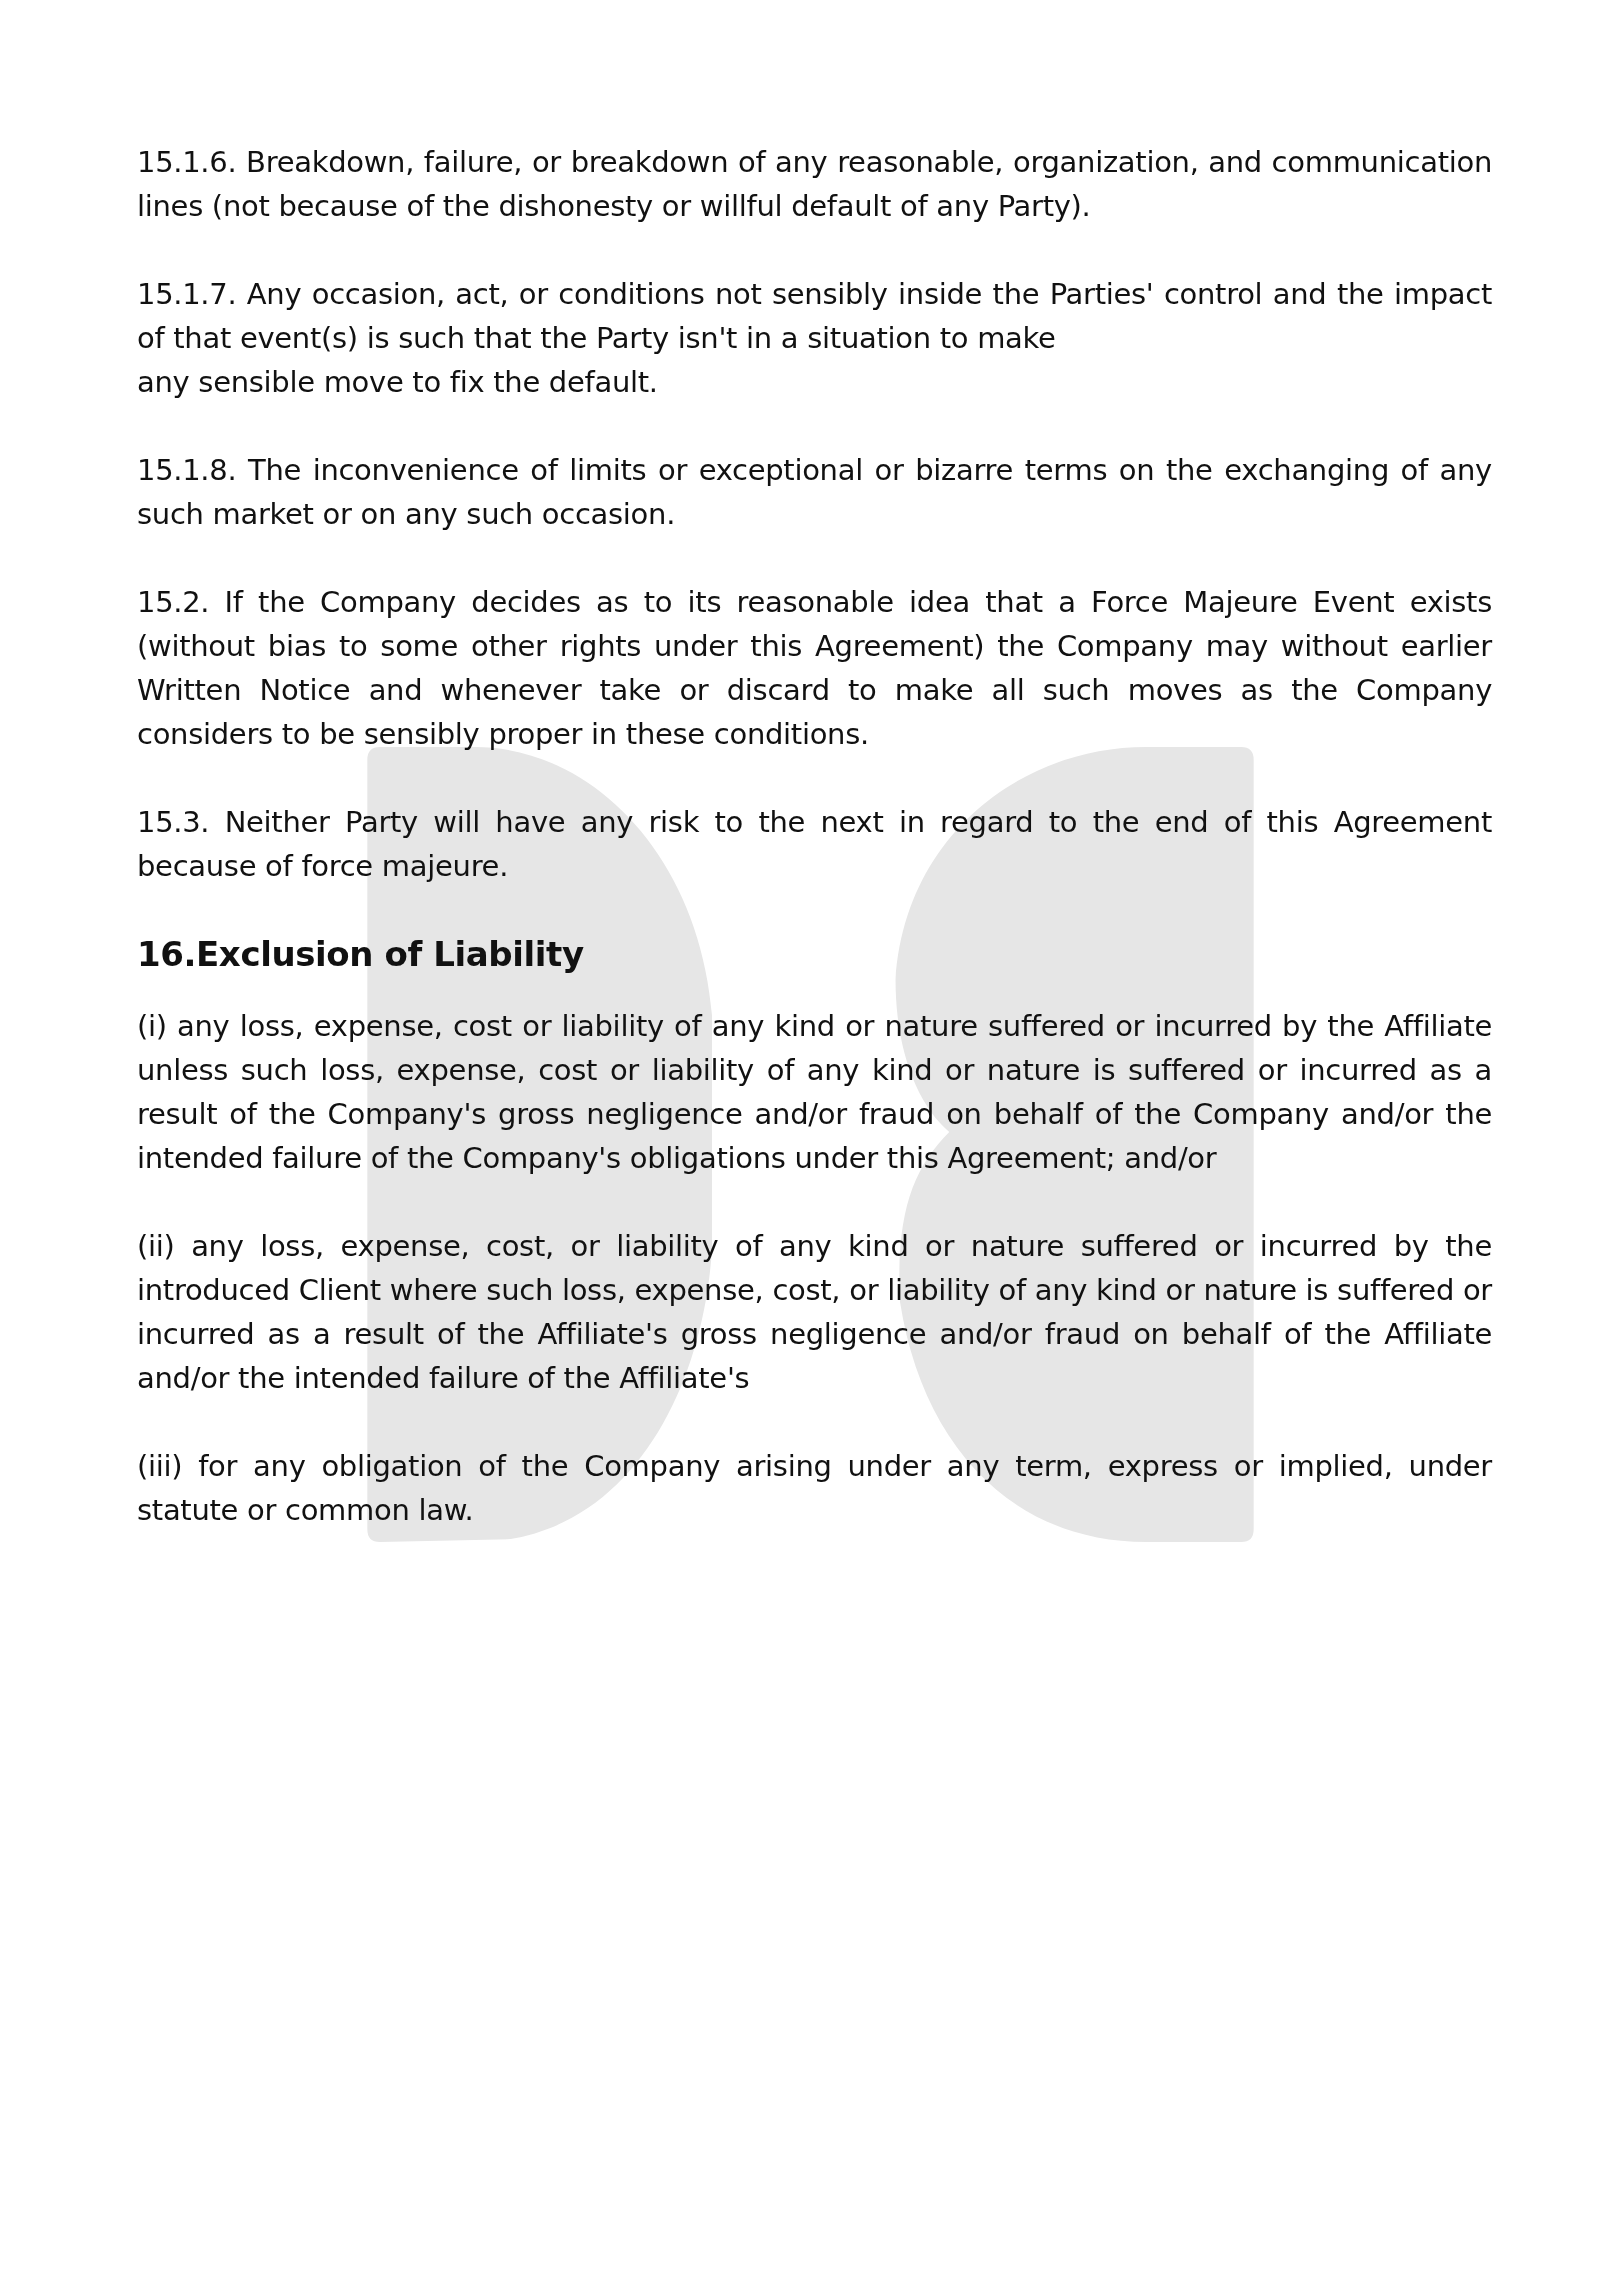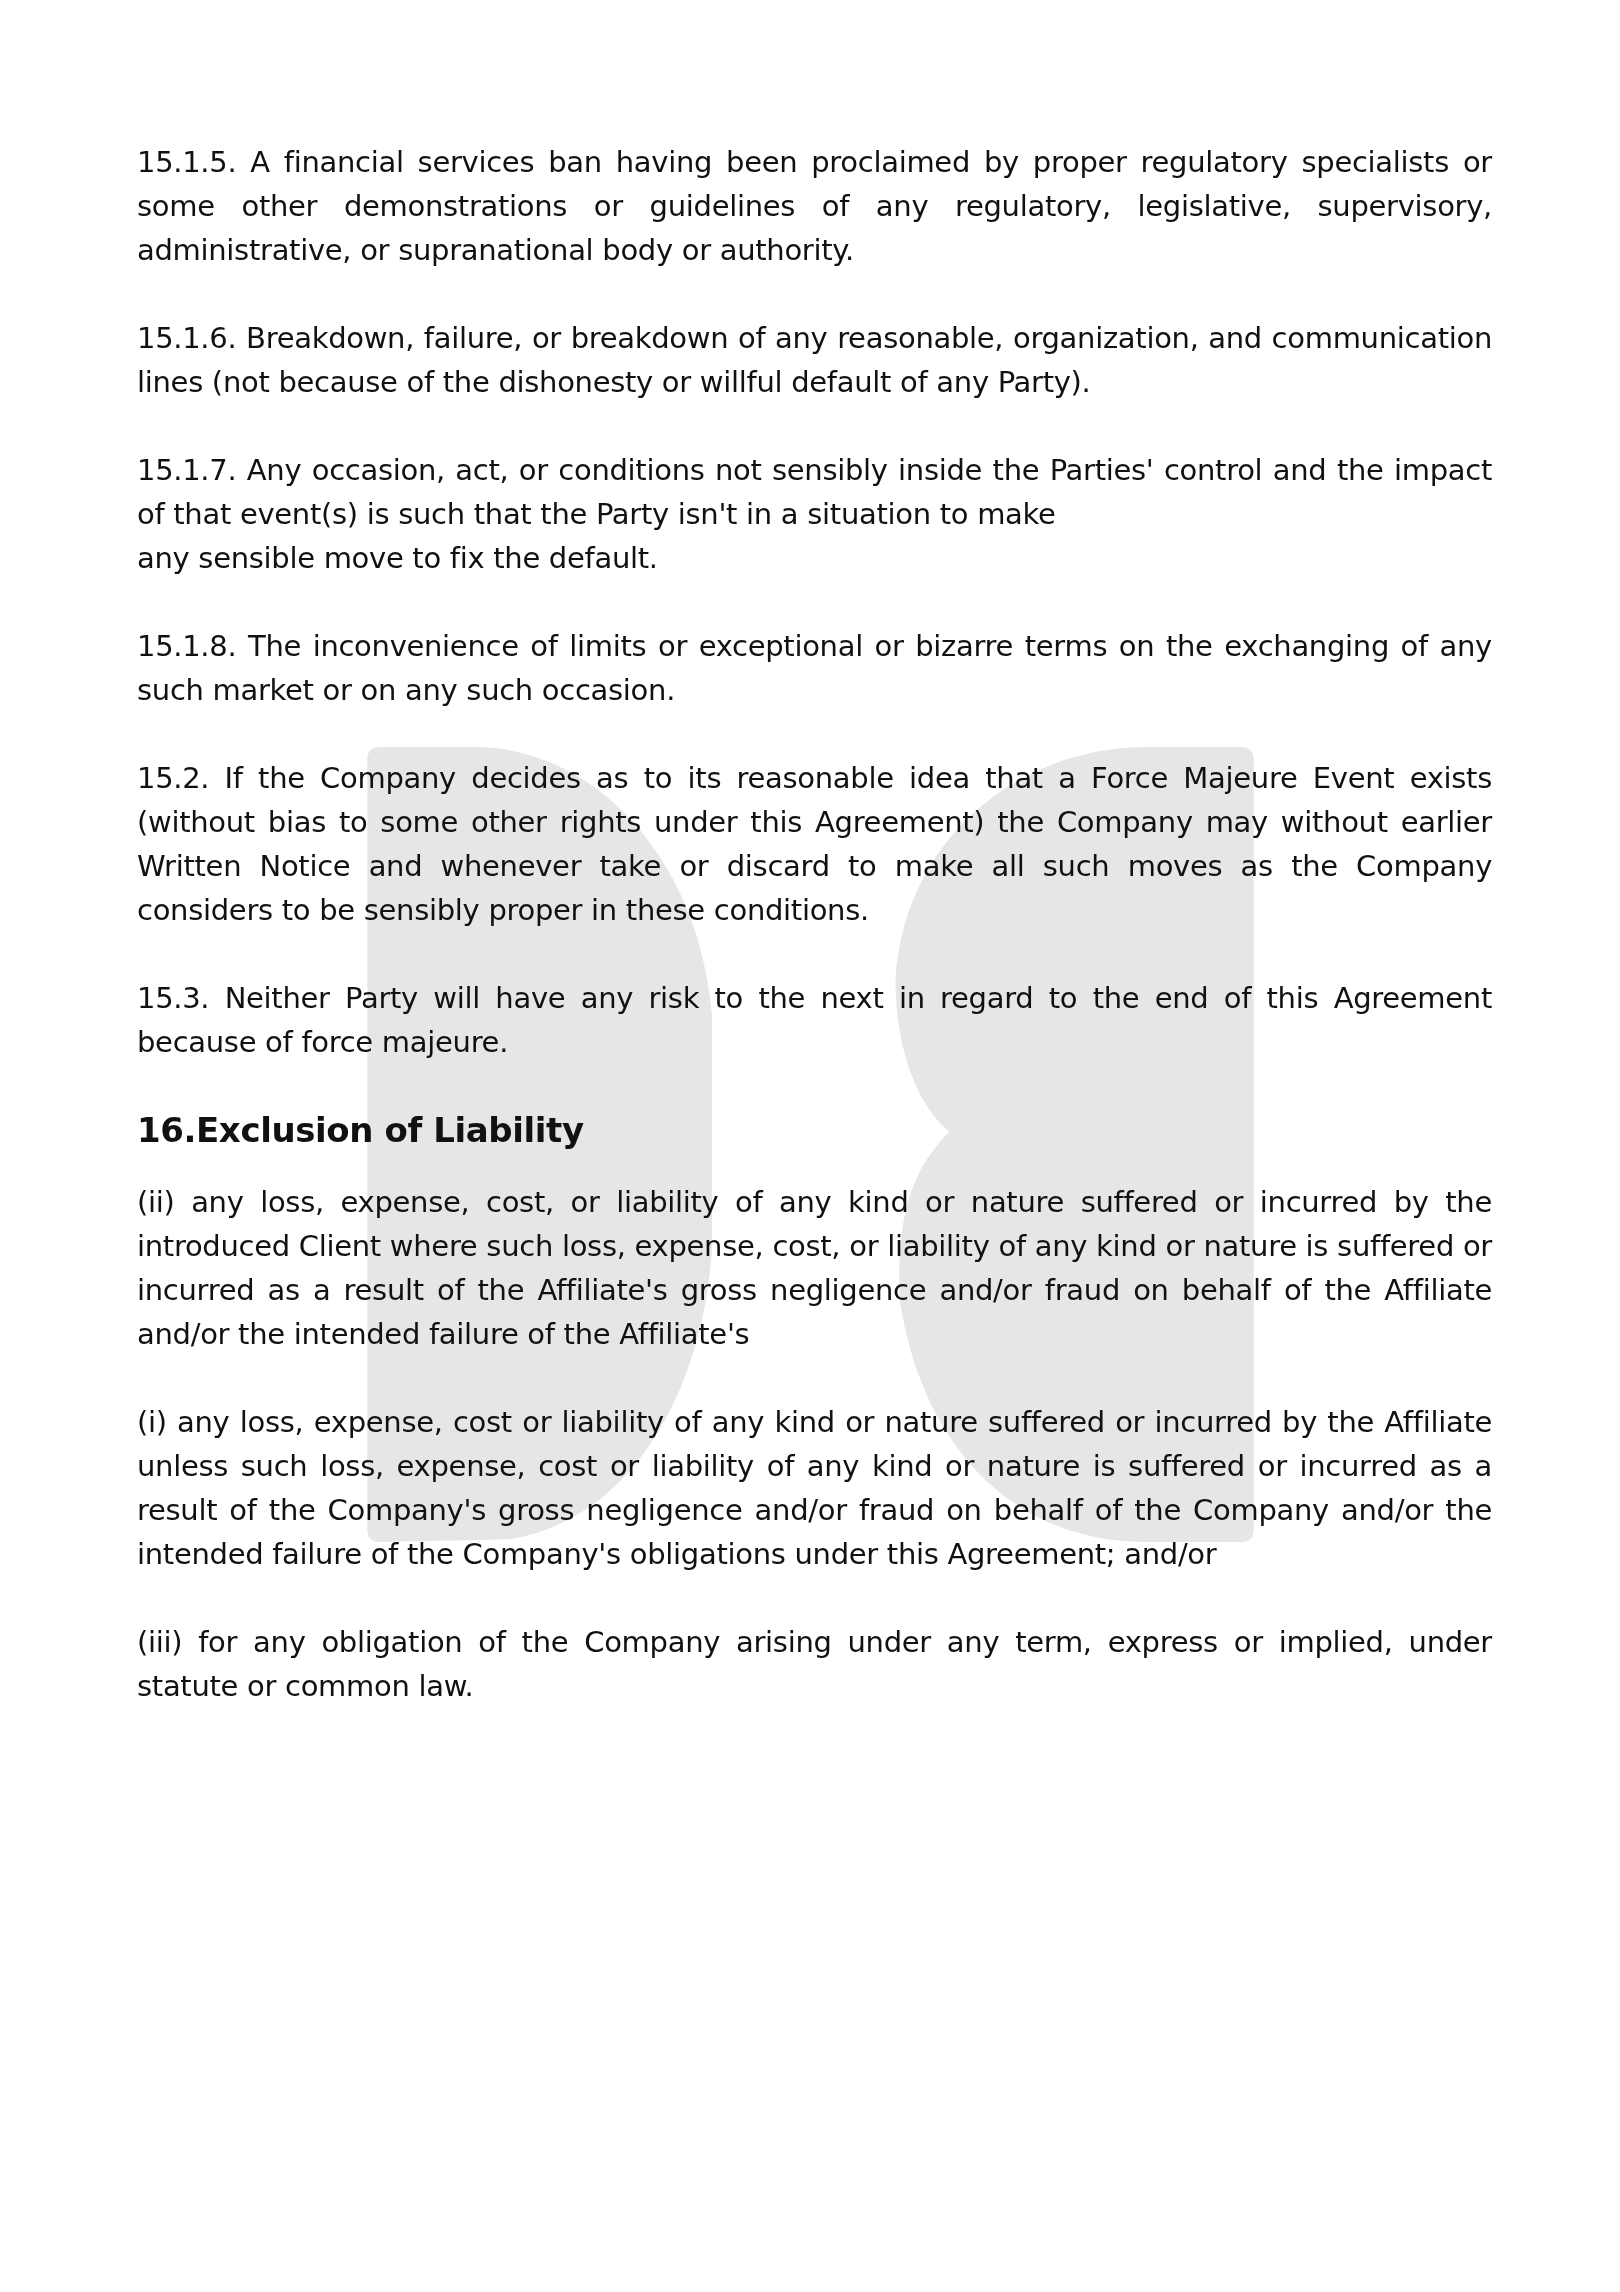--- a/index.html
+++ b/index.html
@@ -57,29 +57,28 @@
 
   <path d="M 976 0 Q 990 0 990 14 L 990 874 Q 990 888 976 888 L 870 888
            C 720 888, 620 780, 595 620
            C 590 520, 610 470, 650 430
            C 615 400, 590 340, 590 260
            C 600 100, 730 0, 870 0 Z" fill="#e6e6e6"></path>
   <path d="M 990 0 L 990 0 Z" fill="none"></path>
 </svg>
 
 <main class="page">
-  <p class="para">15.1.5. A financial services ban having been proclaimed by proper regulatory specialists or some other demonstrations or guidelines of any regulatory, legislative, supervisory, administrative, or supranational body or authority.</p>
   <p class="para">15.1.6. Breakdown, failure, or breakdown of any reasonable, organization, and communication lines (not because of the dishonesty or willful default of any Party).</p>
   <p class="para">
     <span class="line">15.1.7. Any occasion, act, or conditions not sensibly inside the Parties' control and the impact of that event(s) is such that the Party isn't in a situation to make</span>
     <span class="line">any sensible move to fix the default.</span>
   </p>
   <p class="para">15.1.8. The inconvenience of limits or exceptional or bizarre terms on the exchanging of any such market or on any such occasion.</p>
   <p class="para">15.2. If the Company decides as to its reasonable idea that a Force Majeure Event exists (without bias to some other rights under this Agreement) the Company may without earlier Written Notice and whenever take or discard to make all such moves as the Company considers to be sensibly proper in these conditions.</p>
   <p class="para">15.3. Neither Party will have any risk to the next in regard to the end of this Agreement because of force majeure.</p>
 
   <h2 class="heading">16.Exclusion of Liability</h2>
 
+  <p class="para">(i) any loss, expense, cost or liability of any kind or nature suffered or incurred by the Affiliate unless such loss, expense, cost or liability of any kind or nature is suffered or incurred as a result of the Company's gross negligence and/or fraud on behalf of the Company and/or the intended failure of the Company's obligations under this Agreement; and/or</p>
   <p class="para">(ii) any loss, expense, cost, or liability of any kind or nature suffered or incurred by the introduced Client where such loss, expense, cost, or liability of any kind or nature is suffered or incurred as a result of the Affiliate's gross negligence and/or fraud on behalf of the Affiliate and/or the intended failure of the Affiliate's</p>
-  <p class="para">(i) any loss, expense, cost or liability of any kind or nature suffered or incurred by the Affiliate unless such loss, expense, cost or liability of any kind or nature is suffered or incurred as a result of the Company's gross negligence and/or fraud on behalf of the Company and/or the intended failure of the Company's obligations under this Agreement; and/or</p>
   <p class="para">(iii) for any obligation of the Company arising under any term, express or implied, under statute or common law.</p>
 </main>
 
 
 </body></html>

